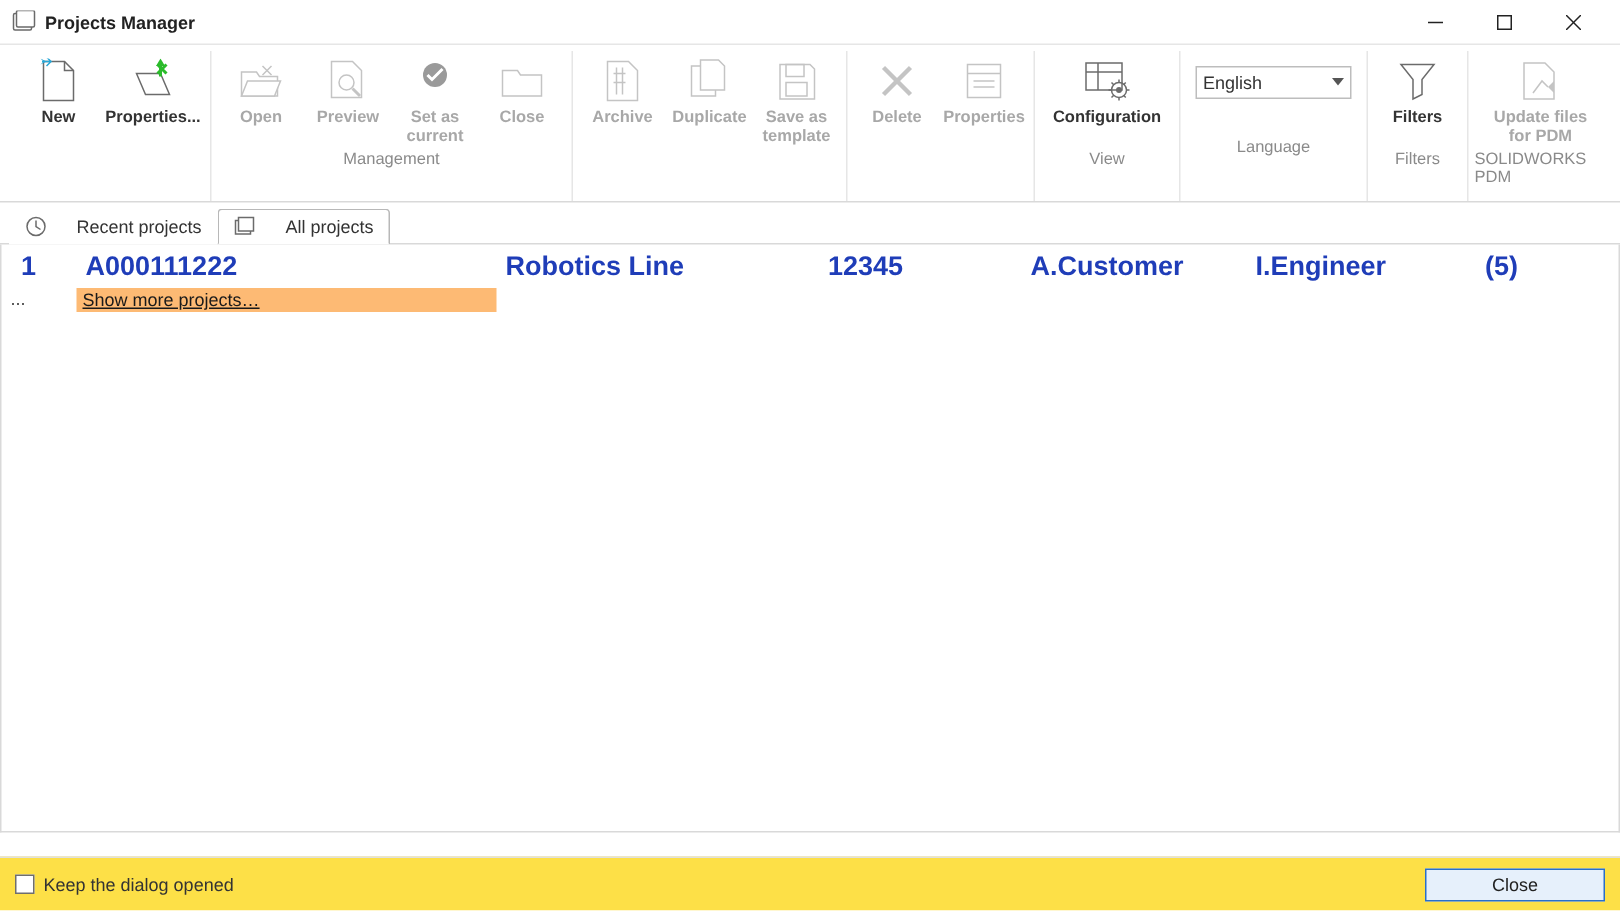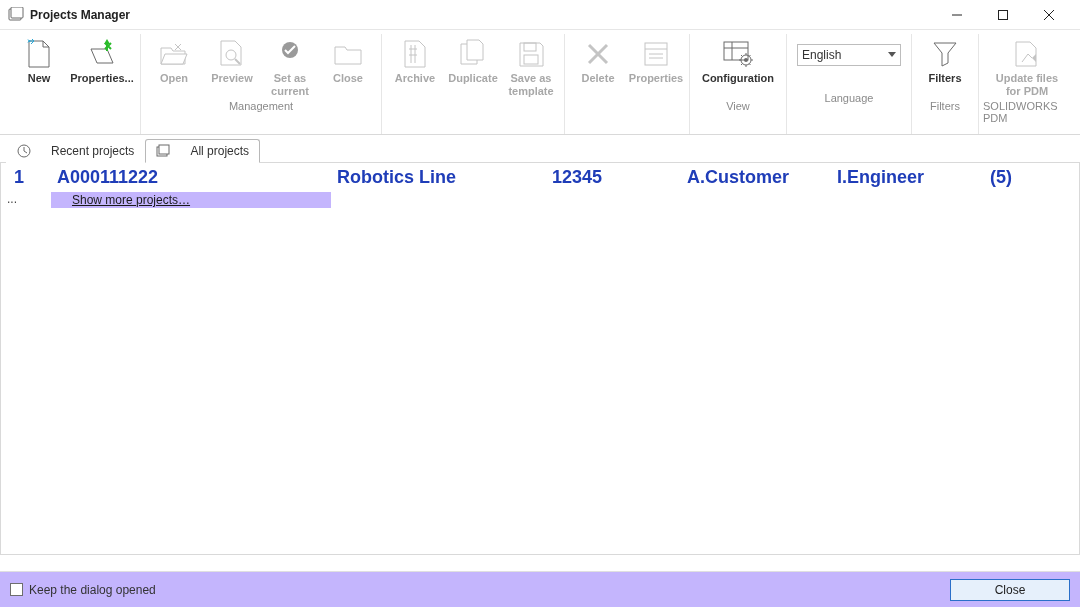--- a/index.html
+++ b/index.html
@@ -37,24 +37,24 @@
   
   .grid { border: 1px solid #d9d9d9; border-top: none; height: 392px; overflow: hidden; }
   .grid-head, .grid-row, .grid-more { display: grid; grid-template-columns: 50px 280px 215px 135px 150px 115px 110px; }
   .grid-head .cell { border: 1px solid #d9d9d9; border-top: none; border-left: none; font-size: 12px; color: #444; text-align: center; padding: 4px 0; background: #fff; }
   .grid-head .cell:first-child { border-left: none; }
   .grid-row { font-size: 18px; font-weight: 600; color: #1f3db8; }
   .grid-row .cell { padding: 4px 6px; white-space: nowrap; }
   .grid-row .cell.id { color: #1f3db8; text-align: center; padding-right: 20px; }
   .grid-row .cell.right { text-align: center; }
   .grid-more .cell.dots { color:#444; font-size:12px; padding: 0 6px; }
-  .grid-more .cell.link { font-size: 12px; color: #1a1a1a; text-decoration: underline; background: #c4b5fd; padding: 0 21px; line-height: 16px; }
-
-  
-  .footer { position:absolute; left:0; right:0; bottom:0; height: 36px; border-top: 1px solid #e0e0e0; display:flex; align-items:center; justify-content:space-between; padding: 0 10px; background: #c4b5fd; }
+  .grid-more .cell.link { font-size: 12px; color: #1a1a1a; text-decoration: underline; background: #fdba74; padding: 0 4px; line-height: 16px; }
+
+  
+  .footer { position:absolute; left:0; right:0; bottom:0; height: 36px; border-top: 1px solid #e0e0e0; display:flex; align-items:center; justify-content:space-between; padding: 0 10px; background: #fde047; }
   .checkbox { display:flex; align-items:center; gap:6px; font-size:12px; color:#333; }
   .checkbox .box { width:13px; height:13px; border:1px solid #6e6e6e; background:#fff; }
   .footer-btn { width:120px; height:22px; border:1px solid #2a6fc9; background:#e6f0fb; display:flex; align-items:center; justify-content:center; font-size:12px; color:#222; }
 
   svg { display:block; }
 </style>
 </head>
 <body>
 
 <div class="titlebar">

